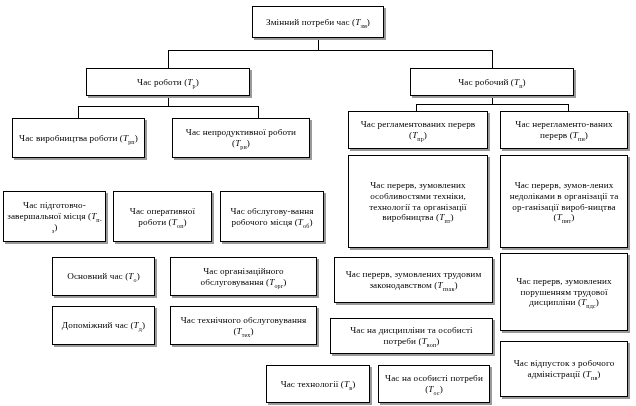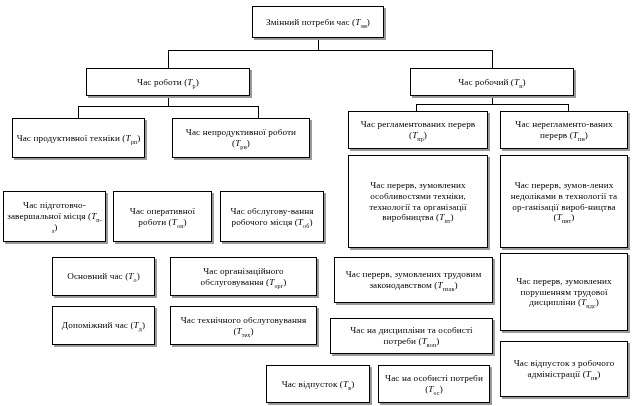--- a/index.html
+++ b/index.html
@@ -88,21 +88,21 @@
   </div>
 
   <div class="node" style="left:410px; top:68px; width:164px; height:28px;">
     <span class="txt">
       <span>Час робочий (</span><span class="sym">T</span><span class="sub">п</span><span>)</span>
     </span>
   </div>
 
   <div class="node" style="left:12px; top:118px; width:133px; height:40px;">
     <span class="txt">
-      <span>Час продуктивної техніки (</span><span class="sym">T</span><span class="sub">рп</span><span>)</span>
+      <span>Час виробництва роботи (</span><span class="sym">T</span><span class="sub">рп</span><span>)</span>
     </span>
   </div>
 
   <div class="node" style="left:172px; top:118px; width:138px; height:40px;">
     <span class="txt">
       <span>Час непродуктивної роботи (</span><span class="sym">T</span><span class="sub">рн</span><span>)</span>
     </span>
   </div>
 
   <div class="node" style="left:348px; top:111px; width:140px; height:38px;">
@@ -136,21 +136,21 @@
   </div>
 
   <div class="node" style="left:348px; top:155px; width:140px; height:93px;">
     <span class="txt">
       <span>Час перерв, зумовлених особливостями техніки, технології та організації виробництва (</span><span class="sym">T</span><span class="sub">пт</span><span>)</span>
     </span>
   </div>
 
   <div class="node" style="left:500px; top:155px; width:128px; height:93px;">
     <span class="txt">
-      <span>Час перерв, зумов-лених недоліками в технології та ор-ганізації вироб-ництва (</span><span class="sym">T</span><span class="sub">пнт</span><span>)</span>
+      <span>Час перерв, зумов-лених недоліками в організації та ор-ганізації вироб-ництва (</span><span class="sym">T</span><span class="sub">пнт</span><span>)</span>
     </span>
   </div>
 
   <div class="node" style="left:52px; top:257px; width:103px; height:39px;">
     <span class="txt">
       <span>Основний час (</span><span class="sym">T</span><span class="sub">о</span><span>)</span>
     </span>
   </div>
 
   <div class="node" style="left:170px; top:257px; width:147px; height:39px;">
@@ -190,21 +190,21 @@
   </div>
 
   <div class="node" style="left:500px; top:341px; width:128px; height:56px;">
     <span class="txt">
       <span>Час відпусток з робочого адміністрації (</span><span class="sym">T</span><span class="sub">пв</span><span>)</span>
     </span>
   </div>
 
   <div class="node" style="left:266px; top:365px; width:104px; height:38px;">
     <span class="txt">
-      <span>Час відпусток (</span><span class="sym">T</span><span class="sub">в</span><span>)</span>
+      <span>Час технології (</span><span class="sym">T</span><span class="sub">в</span><span>)</span>
     </span>
   </div>
 
   <div class="node" style="left:378px; top:365px; width:112px; height:38px;">
     <span class="txt">
       <span>Час на особисті потреби (</span><span class="sym">T</span><span class="sub">ос</span><span>)</span>
     </span>
   </div>
 
 </div>

